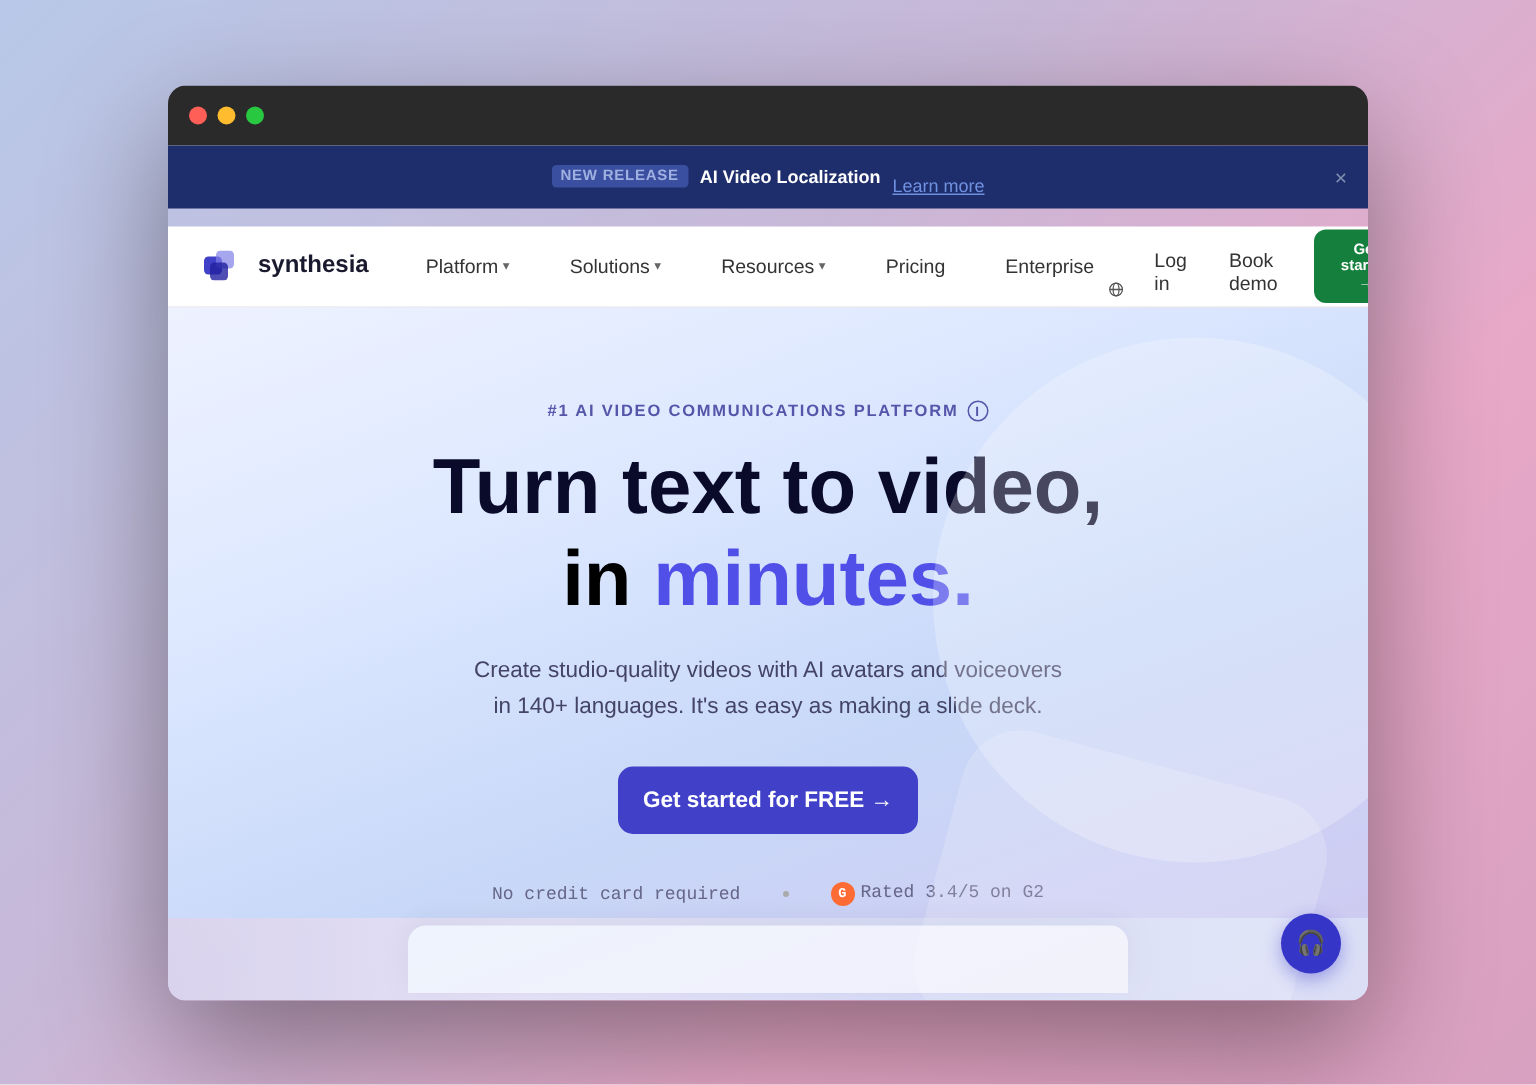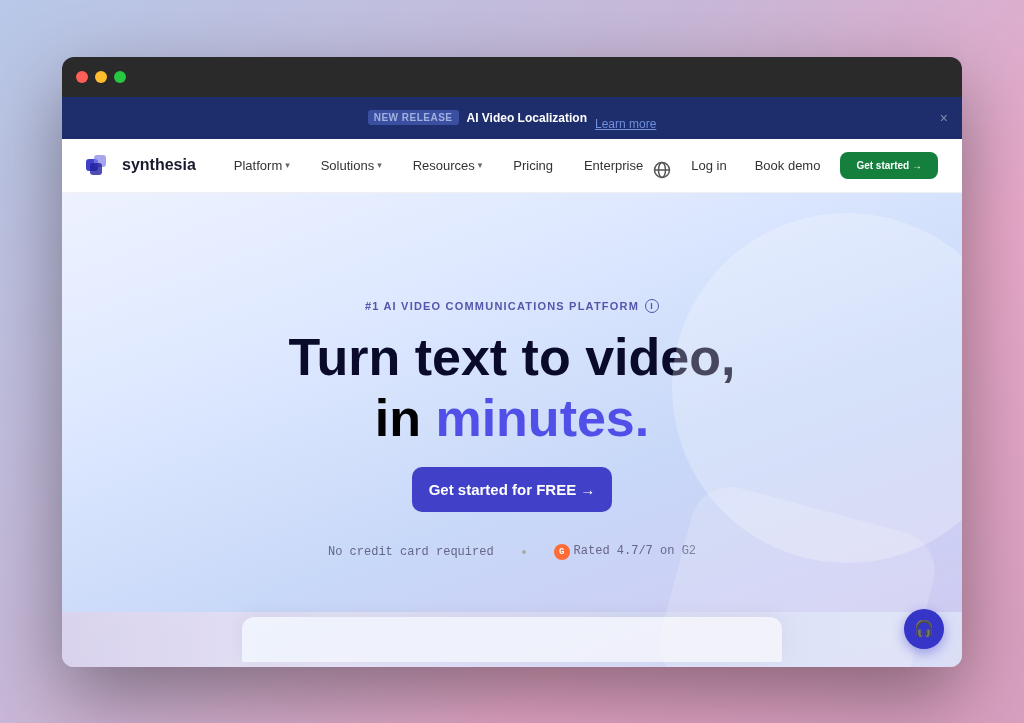--- a/index.html
+++ b/index.html
@@ -7,21 +7,21 @@
       width: 1024px;
       height: 723px;
       background: linear-gradient(135deg, #b8c8e8 0%, #c8b8d8 40%, #e8a8c8 70%, #d8a0c0 100%);
       display: flex;
       align-items: center;
       justify-content: center;
       font-family: -apple-system, BlinkMacSystemFont, 'Segoe UI', sans-serif;
       overflow: hidden;
     }
     .browser-window {
-      width: 900px;
+      width: 800px;
       height: 610px;
       border-radius: 12px;
       overflow: hidden;
       box-shadow: 0 30px 80px rgba(0,0,0,0.4);
       display: flex;
       flex-direction: column;
     }
     .browser-titlebar {
       background: #2a2a2a;
       height: 40px;
@@ -91,40 +91,41 @@
     }
     
     .navbar {
       background: white;
       display: flex;
       align-items: center;
       padding: 0 24px;
       height: 54px;
       border-bottom: 1px solid #f0f0f0;
       flex-shrink: 0;
+      margin-top: 12px;
     }
     .logo-area {
       display: flex;
       align-items: center;
       gap: 8px;
       margin-right: 28px;
     }
     .logo-icon {
       width: 28px;
       height: 20px;
     }
     .logo-text {
       font-size: 16px;
       font-weight: 700;
       color: #1a1a2e;
     }
     .nav-links {
       display: flex;
       align-items: center;
-      gap: 5px;
+      gap: 20px;
       flex: 1;
       justify-content: space-between;
     }
     .nav-item {
       display: flex;
       align-items: center;
       gap: 3px;
       padding: 6px 10px;
       font-size: 13px;
       color: #333;
@@ -404,28 +405,29 @@
         <span>#1 AI VIDEO COMMUNICATIONS PLATFORM</span>
         <div class="hero-badge-info">i</div>
       </div>
 
       <div class="hero-title">Turn text to video,</div>
 
       <div class="hero-title-line2">
         <span>in </span><span class="hero-minutes">minutes.</span>
       </div>
 
+      <p class="hero-subtitle">Create studio-quality videos with AI avatars and voiceovers in 140+ languages. It's as easy as making a slide deck.</p>
 
       <button class="hero-cta">Get started for FREE →</button>
 
       <div class="hero-trust">
         <span>No credit card required</span>
         <div class="hero-trust-separator"></div>
         <span>
-          <span class="g2-icon">G</span><span>Rated 4.7/7 on G2</span>
+          <span class="g2-icon">G</span><span>Rated 3.4/5 on G2</span>
         </span>
       </div>
 
       <div class="bottom-strip">
         <div class="bottom-white-card"></div>
       </div>
 
       <div class="support-btn">
         <span>🎧</span>
       </div>

